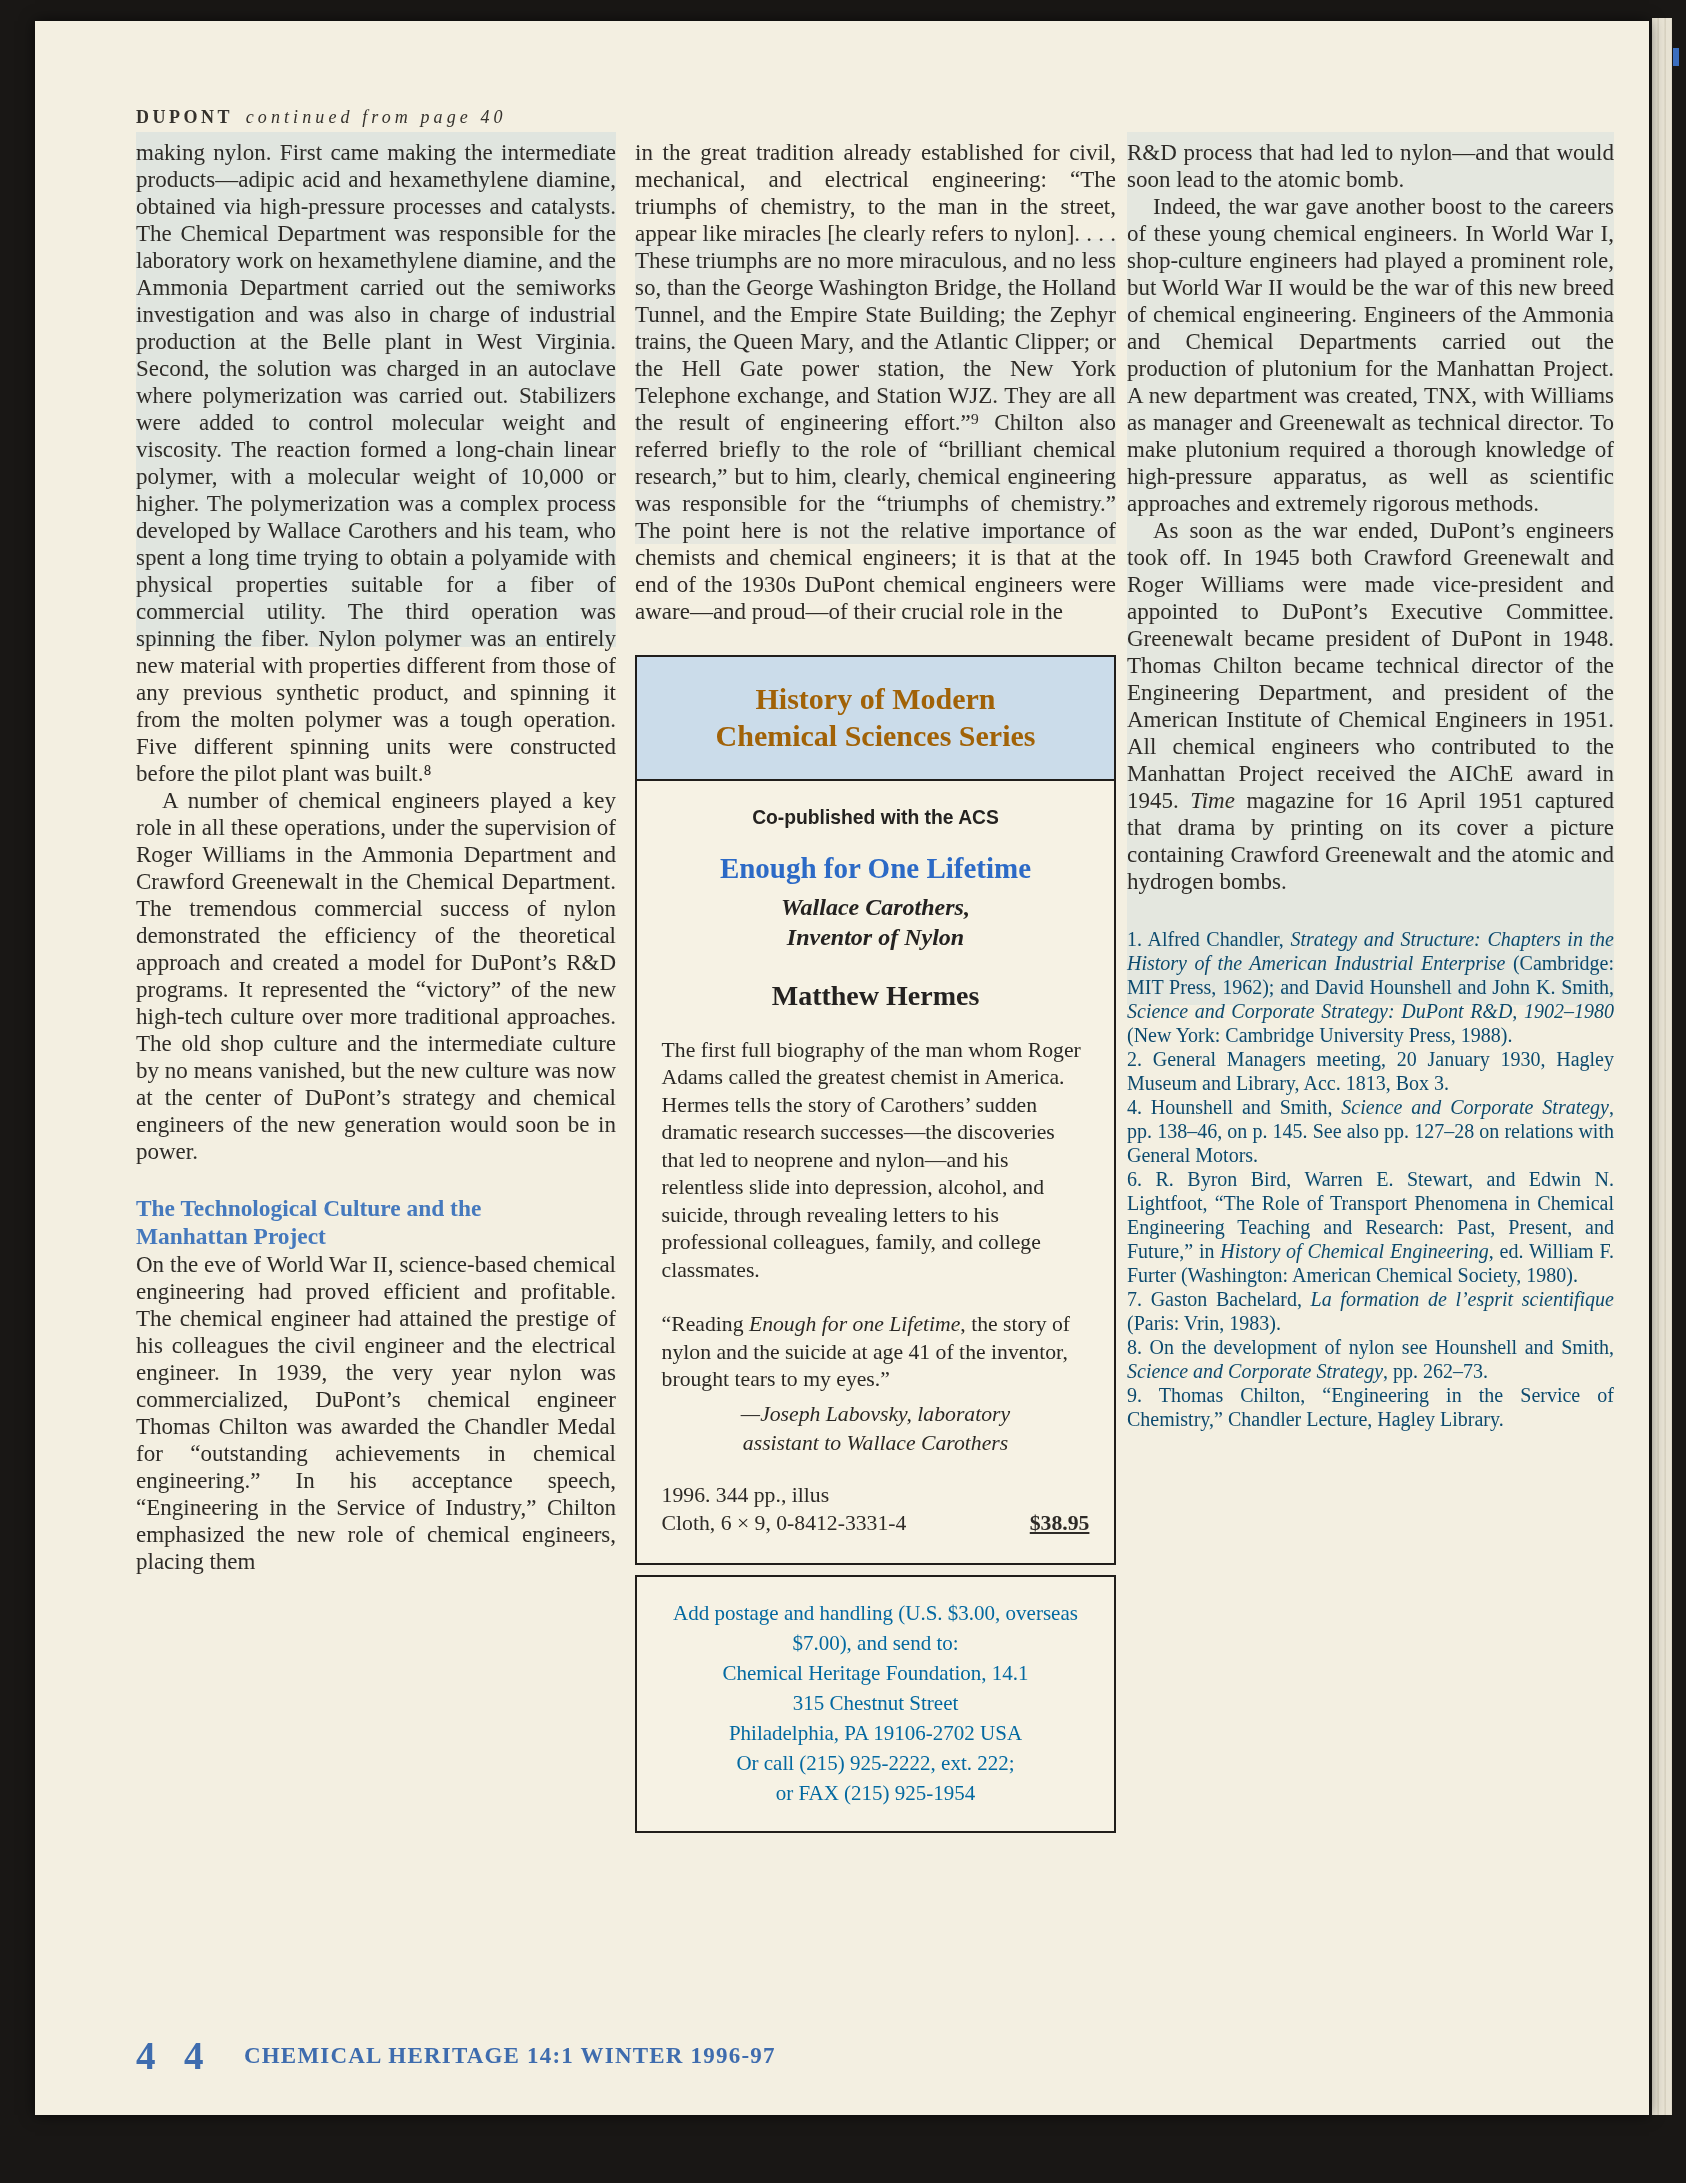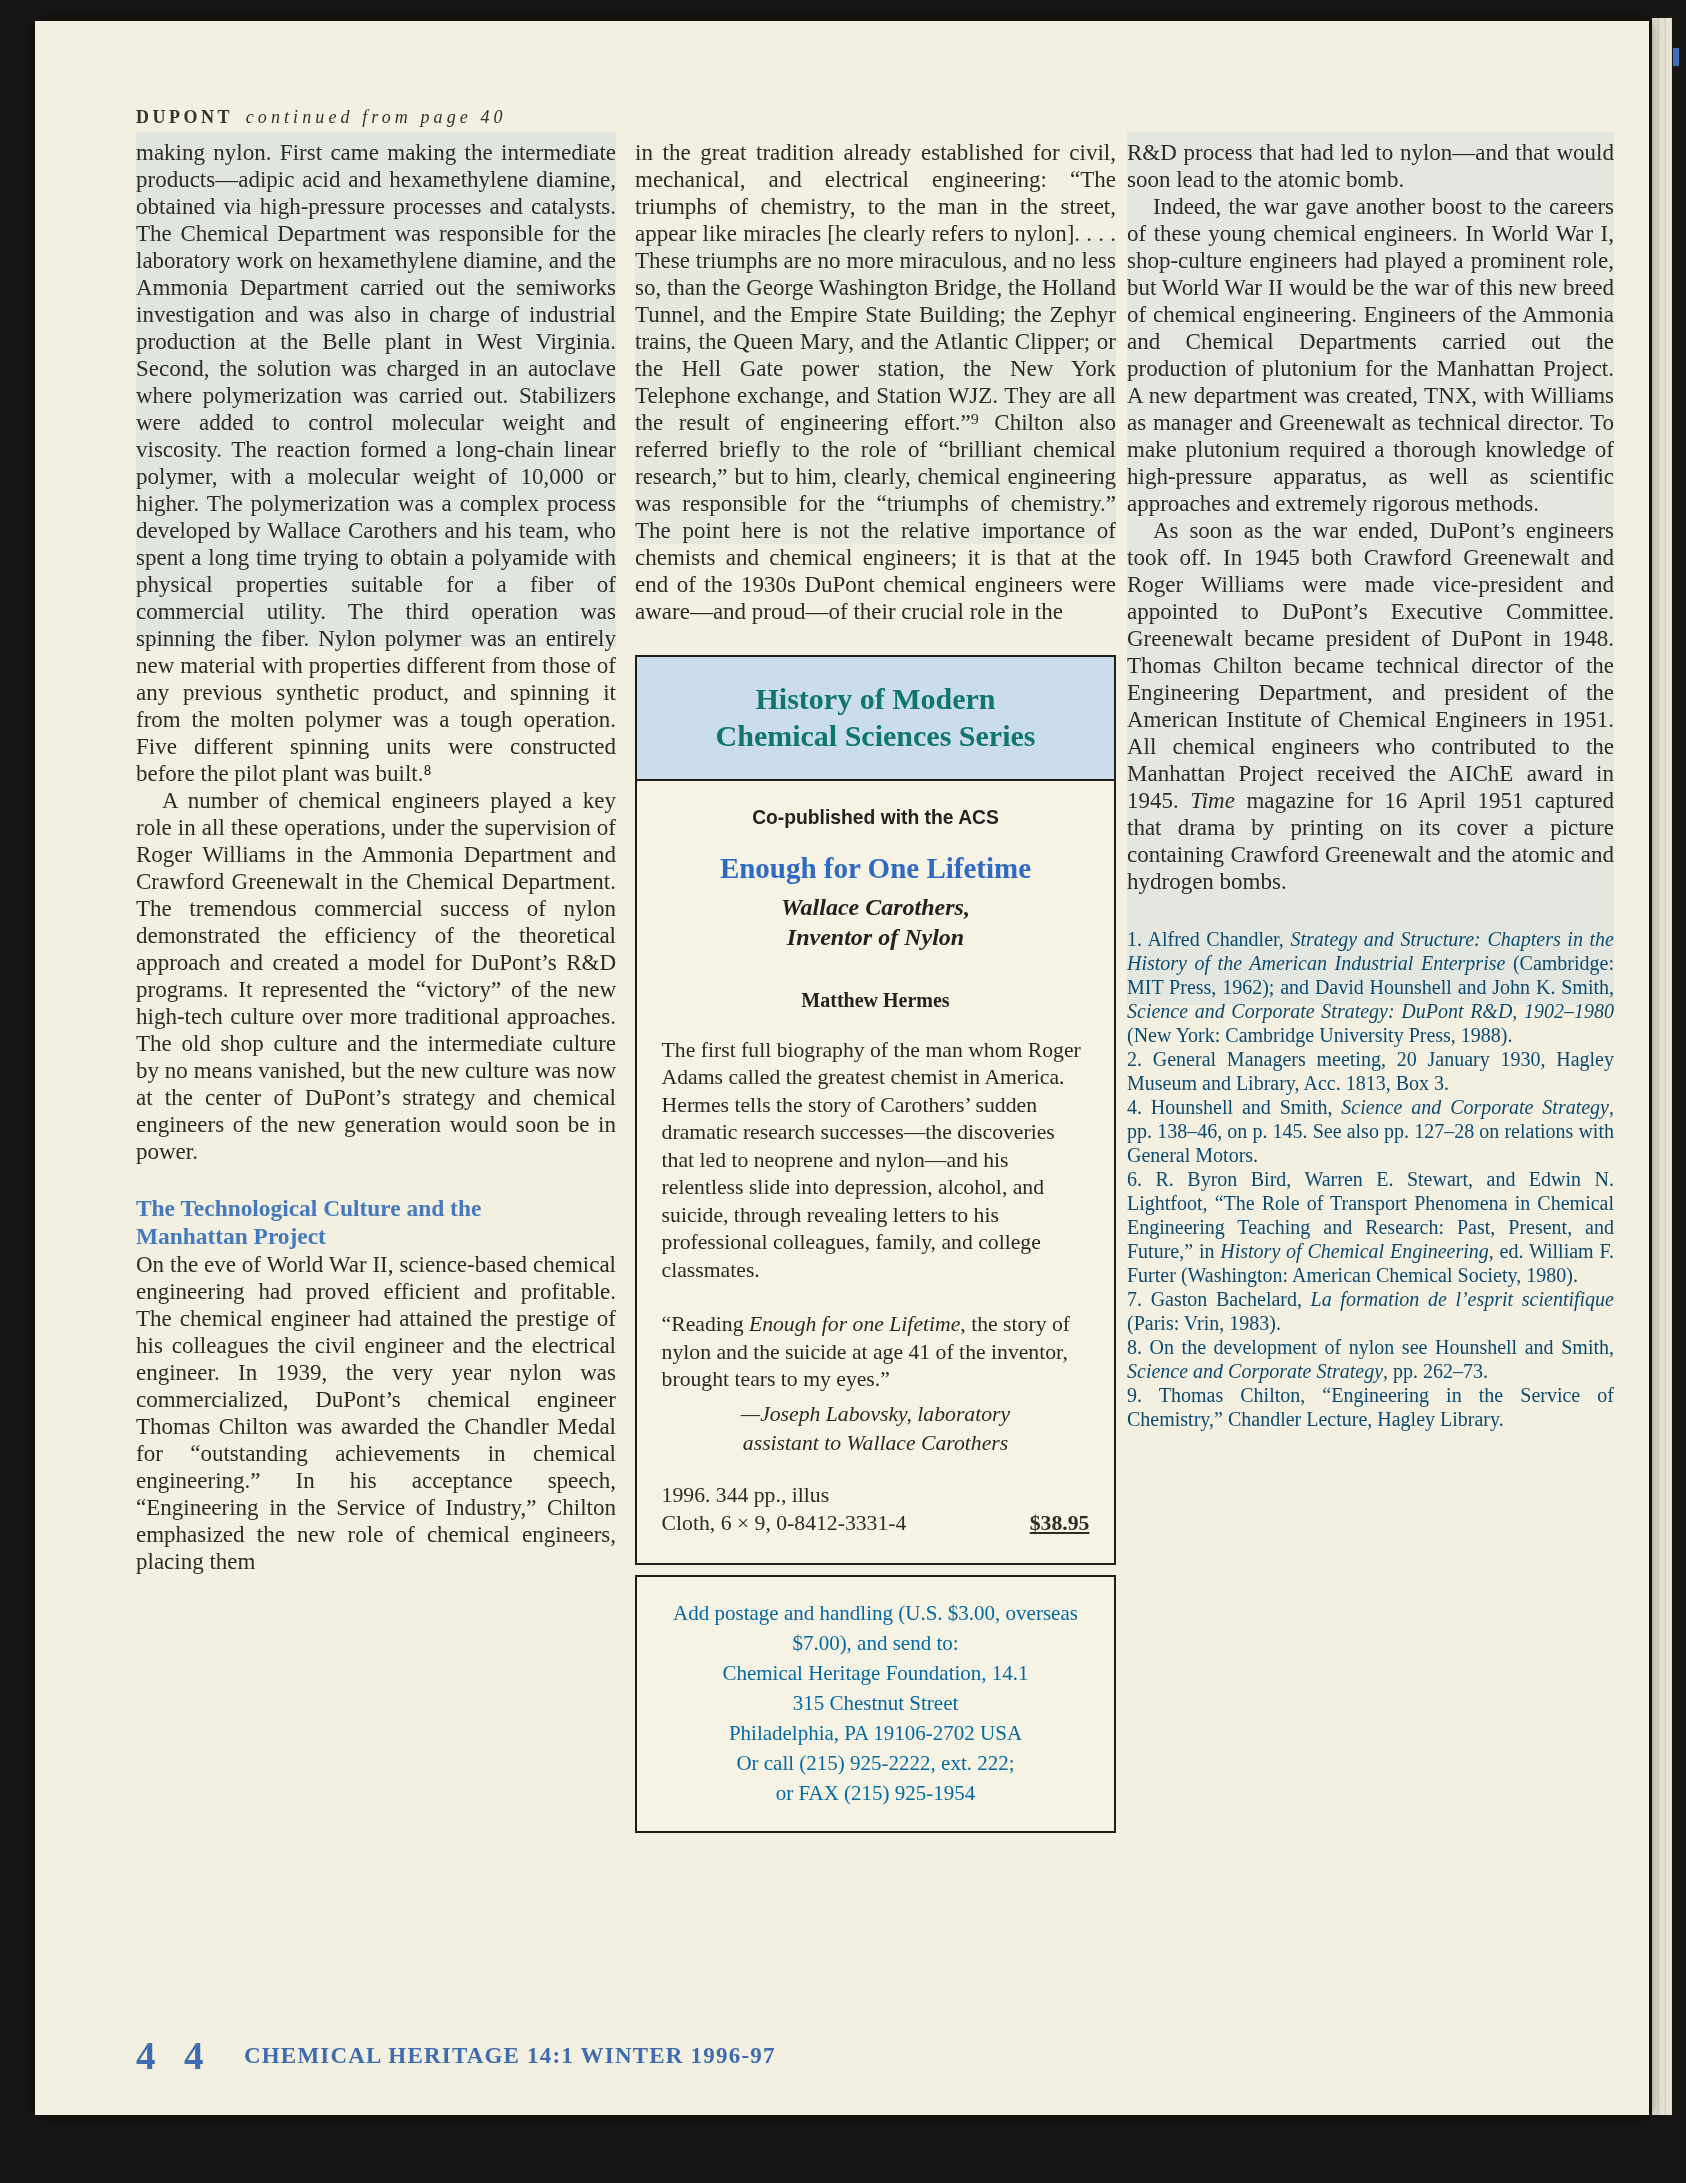--- a/index.html
+++ b/index.html
@@ -47,36 +47,36 @@
     margin:29px 0 1.2px 0;max-width:445px;
   }
 
   
   .adbox{
     margin-top:30px;border:2.3px solid #201e1b;background:#f6f2e4;
   }
   .adbox-header{
     background:#cbdcea;border-bottom:2.3px solid #201e1b;
     padding:23.4px 5.9px 24.6px 5.9px;text-align:center;
-    font-weight:bold;font-size:30px;line-height:37px;color:#0f766e;
+    font-weight:bold;font-size:30px;line-height:37px;color:#a16207;
   }
   .copub{
     text-align:center;font-family:"Liberation Sans","DejaVu Sans",sans-serif;
     font-weight:bold;font-size:19.3px;margin-top:26px;color:#242220;
   }
   .booktitle{
     text-align:center;font-weight:bold;font-size:29px;line-height:33px;
     color:#2c6ac6;margin-top:23.4px;
   }
   .booksub{
     text-align:center;font-weight:bold;font-style:italic;
     font-size:24px;line-height:30px;margin-top:7px;color:#242220;
   }
   .bookauthor{
-    text-align:center;font-weight:bold;font-size:20px;margin-top:37px;color:#242220;
+    text-align:center;font-weight:bold;font-size:28px;margin-top:28px;color:#242220;
   }
   .bookdesc,.bookquote{
     font-size:21.7px;line-height:27.5px;margin:24.6px 24.6px 0 24.6px;color:#2a2824;text-align:left;
   }
   .bookquote{margin-top:27px;}
   .attrib{
     font-style:italic;text-align:center;font-size:21.7px;line-height:29px;
     margin-top:5.9px;color:#2a2824;
   }
   .publine{font-size:21.7px;line-height:27.5px;margin:24.6px 24.6px 0 24.6px;}

